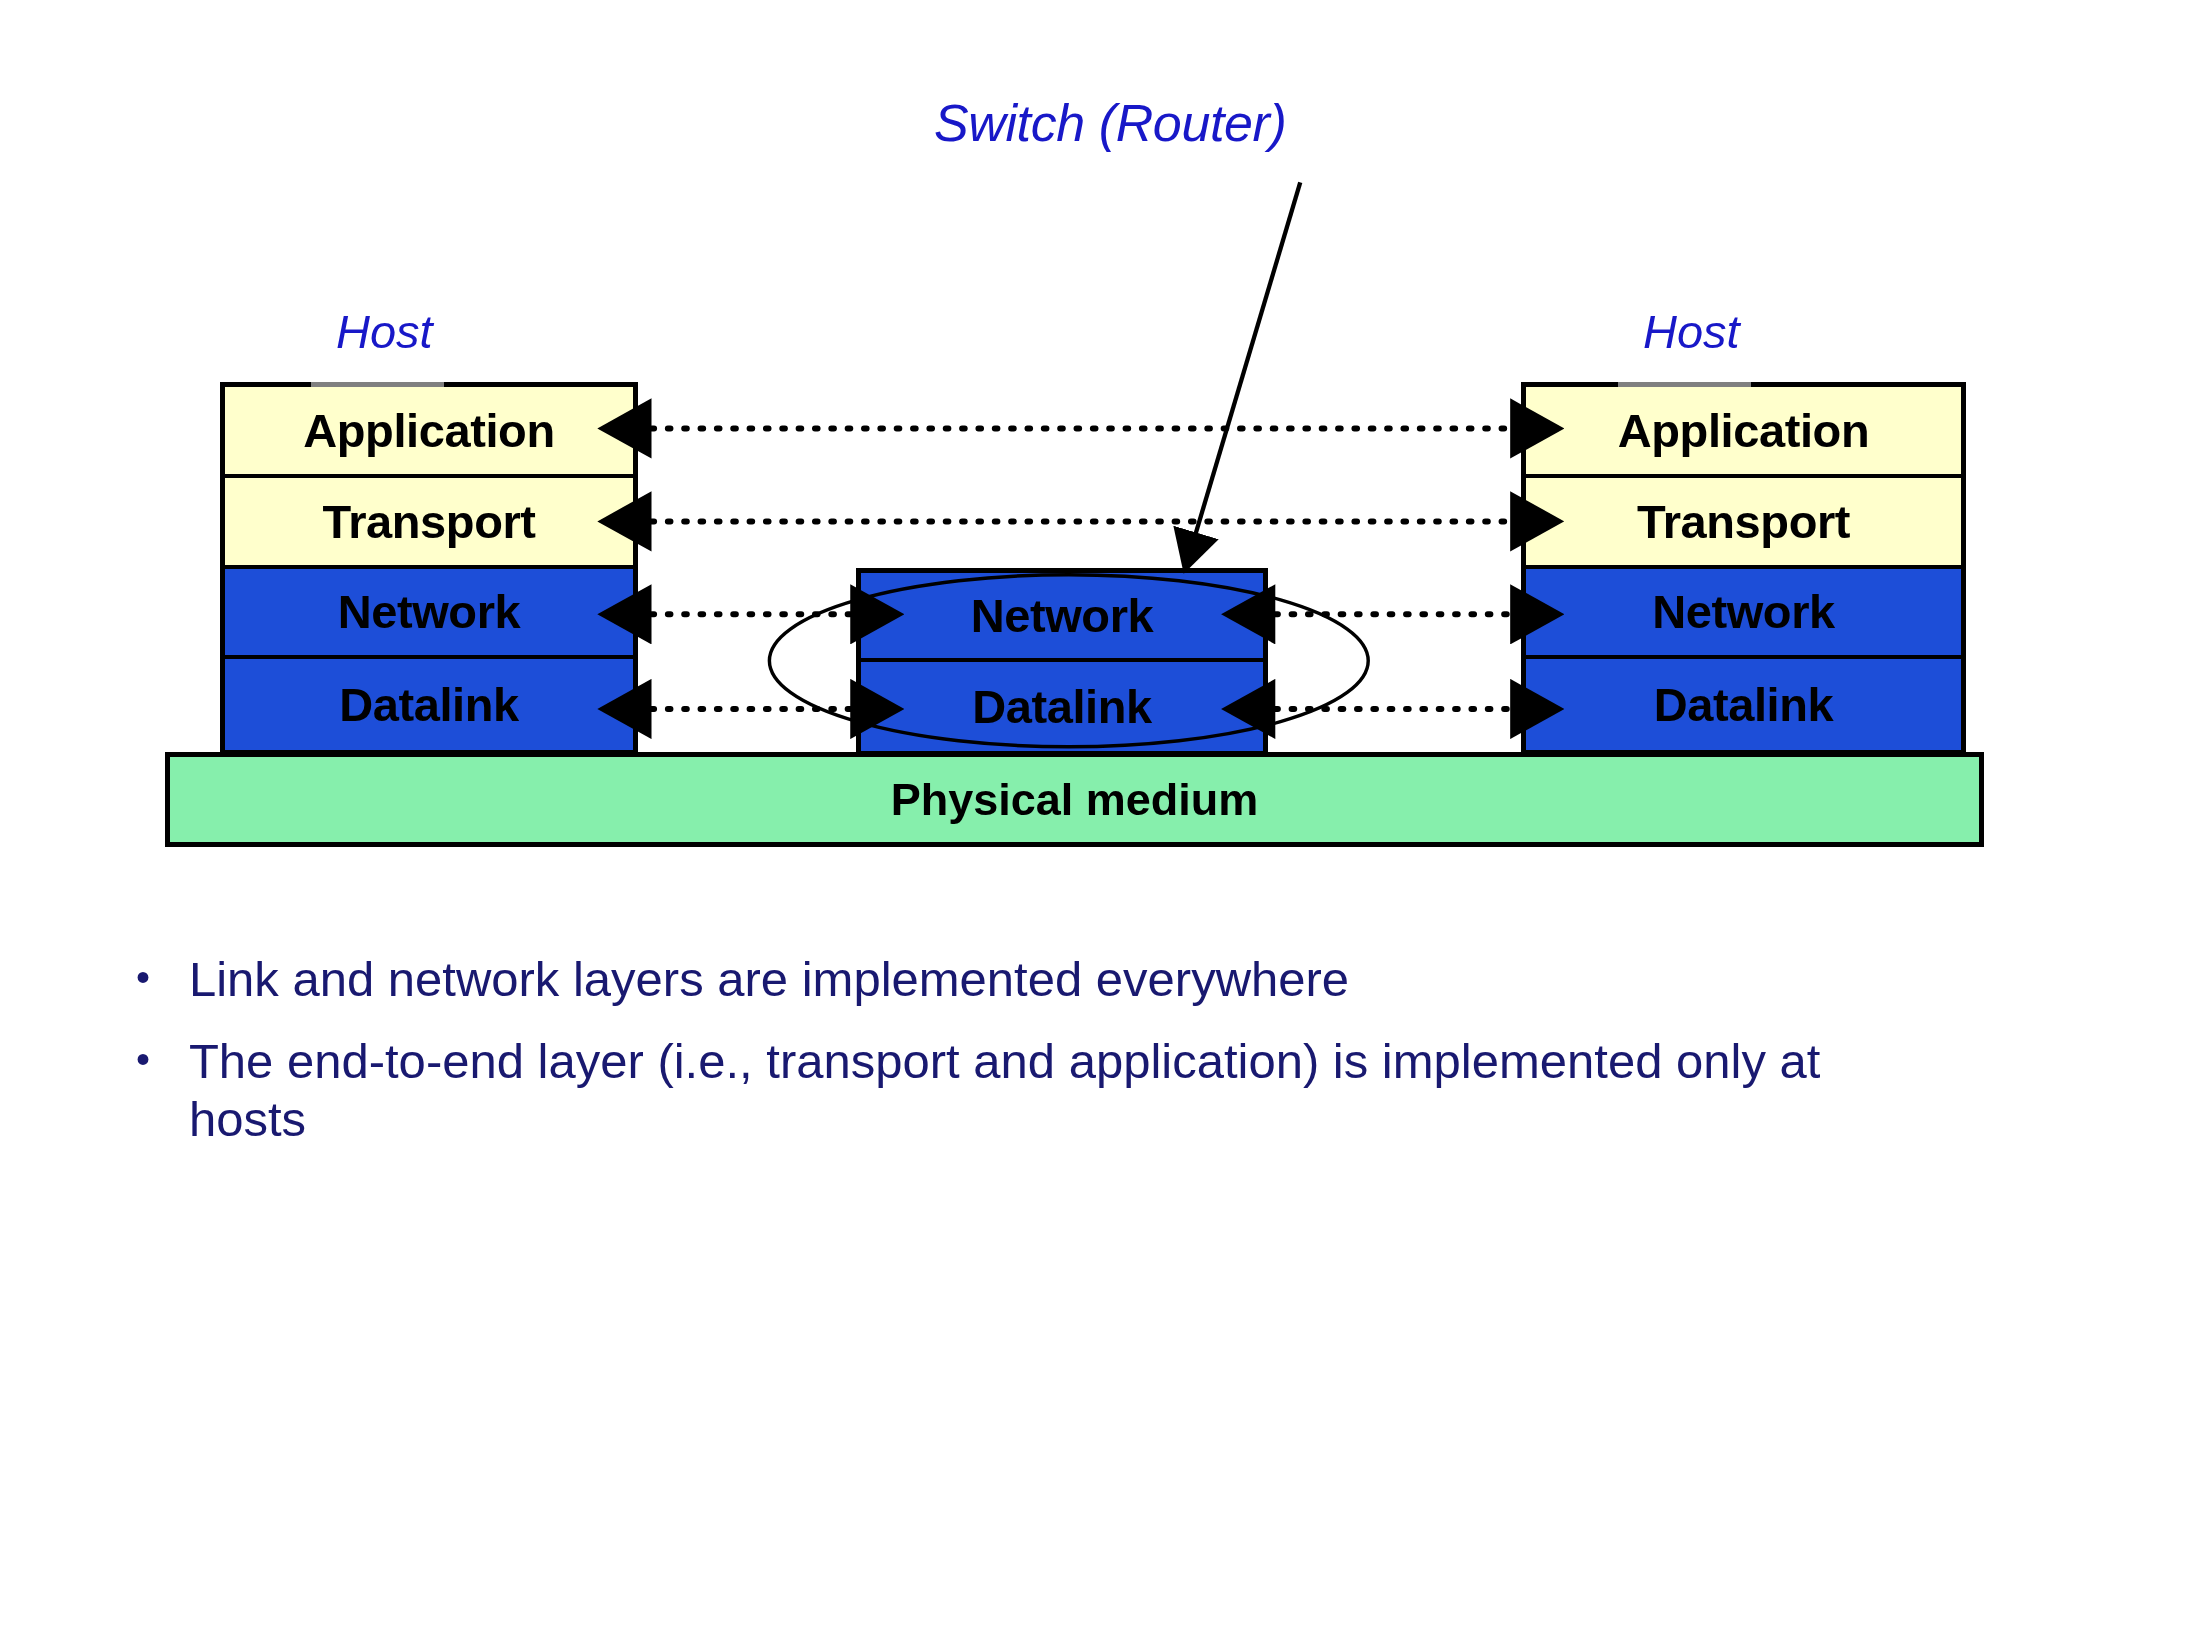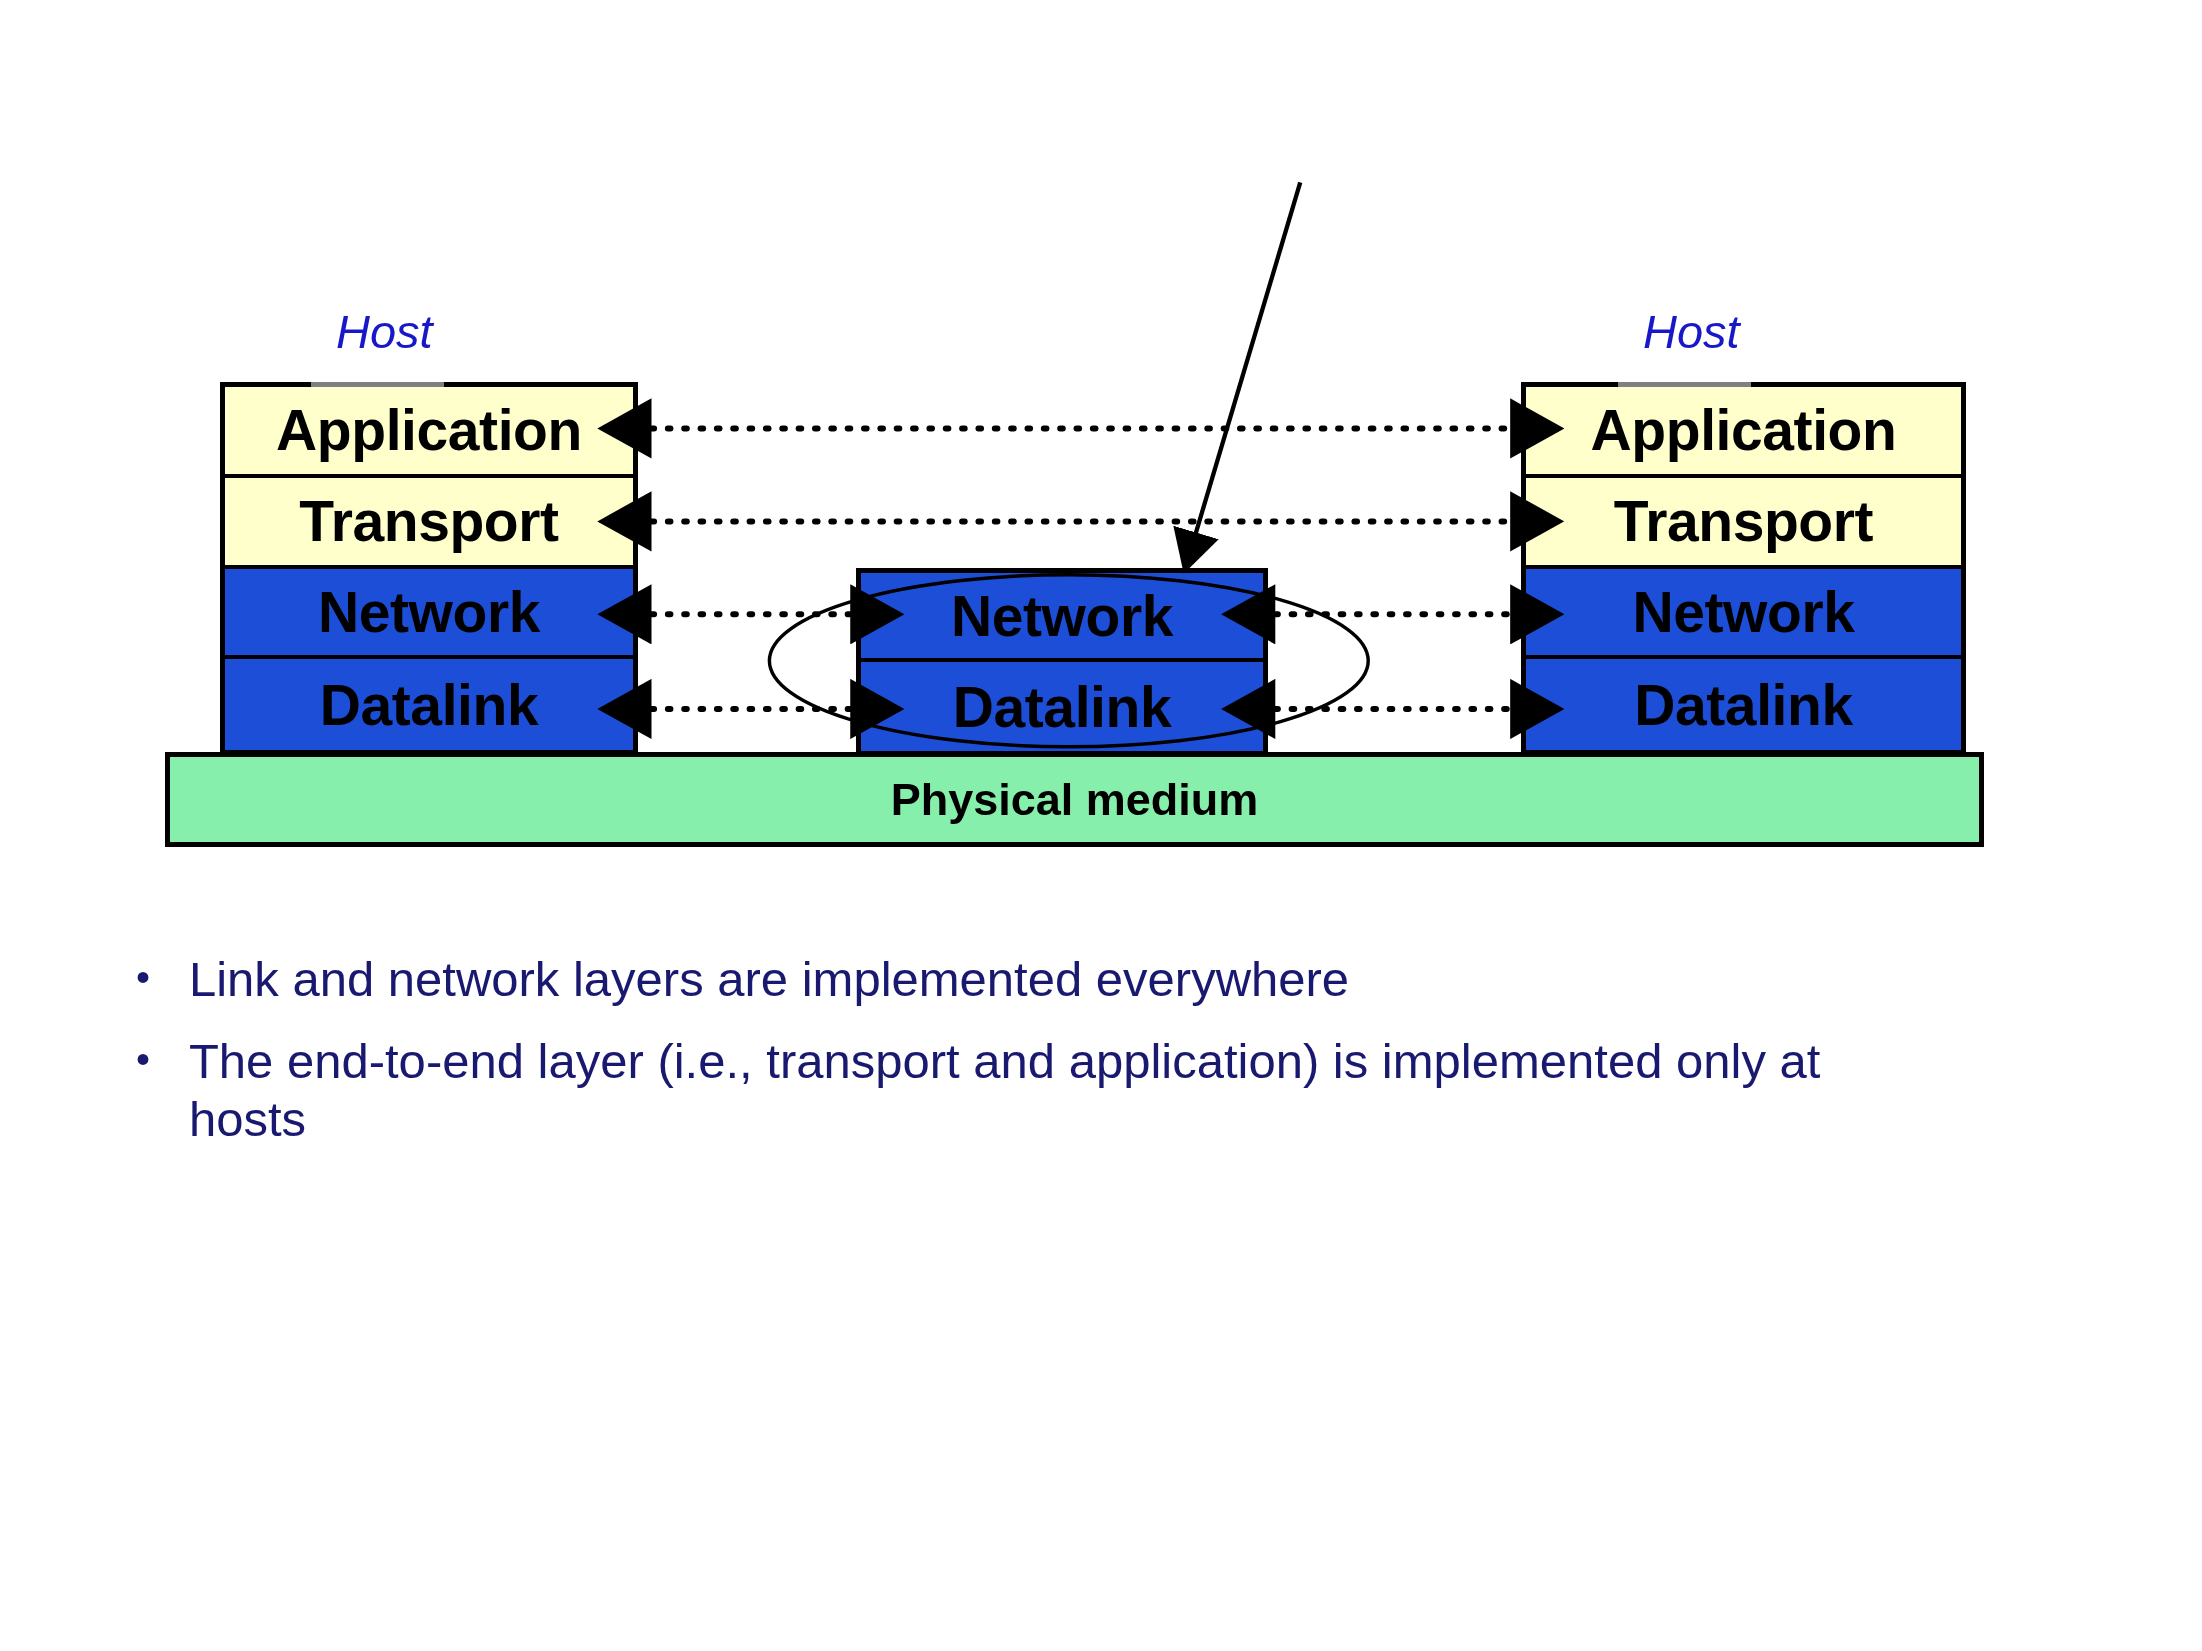--- a/index.html
+++ b/index.html
@@ -95,21 +95,21 @@
 
   .layer {
     box-sizing: border-box;
     width: 100%;
     height: 25%;
     border-bottom: 4.3px solid #000000;
     display: flex;
     align-items: center;
     justify-content: center;
     font-weight: bold;
-    font-size: 57px;
+    font-size: 47px;
     color: #000000;
     letter-spacing: -0.4px;
     font-family: "Liberation Sans", sans-serif;
   }
   .layer:last-child { border-bottom: none; }
   .layer.app, .layer.transport { background: #FFFFCC; }
   .layer.network, .layer.datalink { background: #1d4ed8; }
 
   #switch-stack .layer { height: 50%; }
 
@@ -173,20 +173,21 @@
     max-width: 1686px;
   }
 </style>
 </head>
 <body>
 
 <div id="slide">
 
   <div id="diagram">
 
+    <div class="callout-label" id="switch-router-label">Switch (Router)</div>
 
     <div class="callout-label" id="host-left-label">Host</div>
 
     <div class="callout-label" id="host-right-label">Host</div>
 
     <div class="stack" id="host-left-stack">
       <div class="layer app">Application</div>
       <div class="layer transport">Transport</div>
       <div class="layer network">Network</div>
       <div class="layer datalink">Datalink</div>

